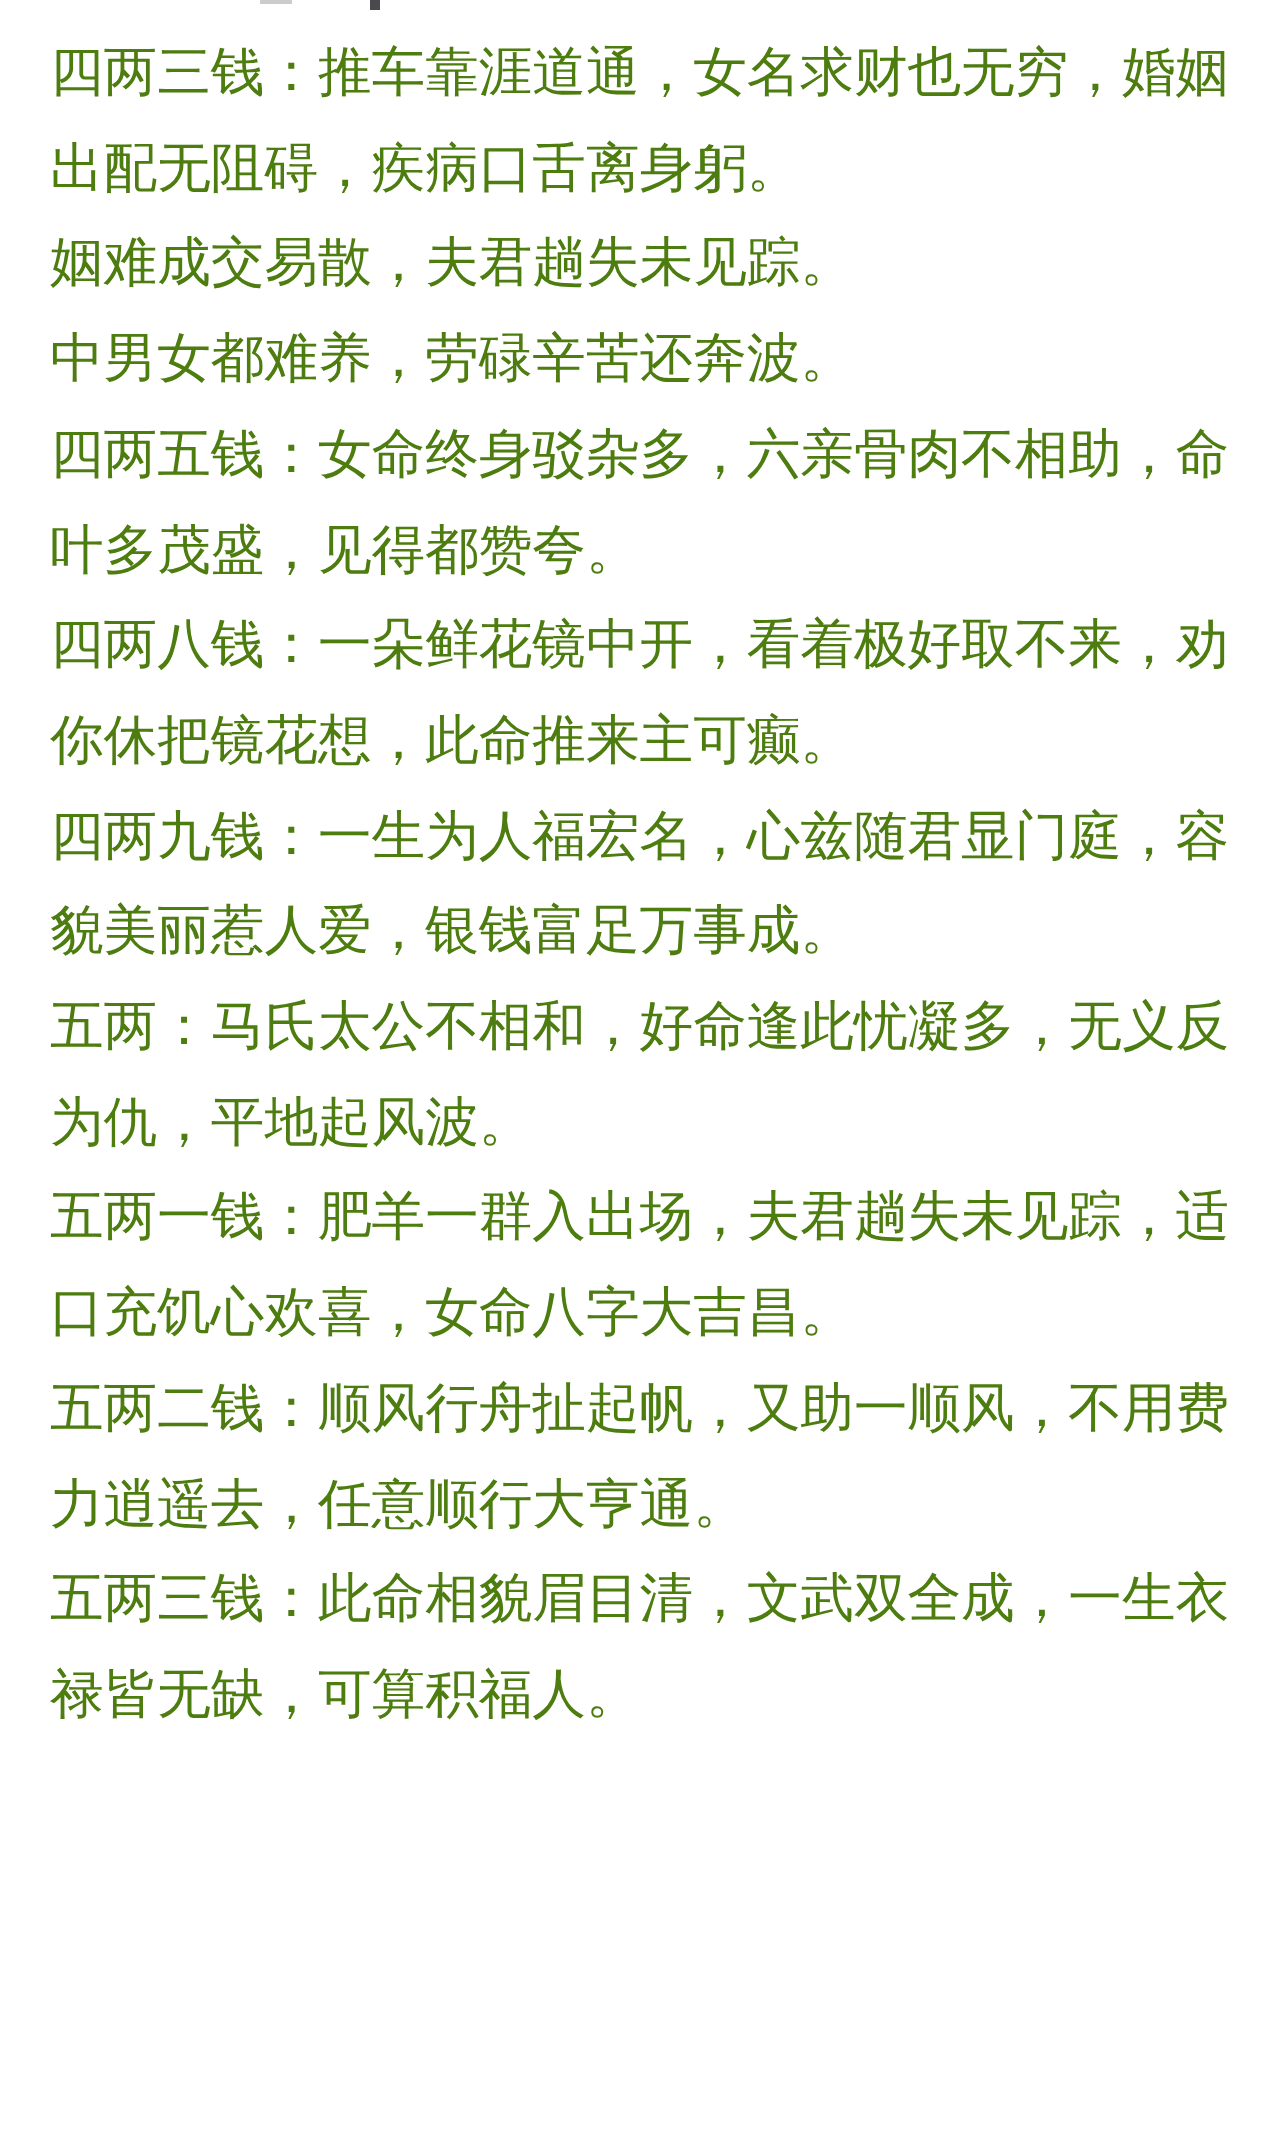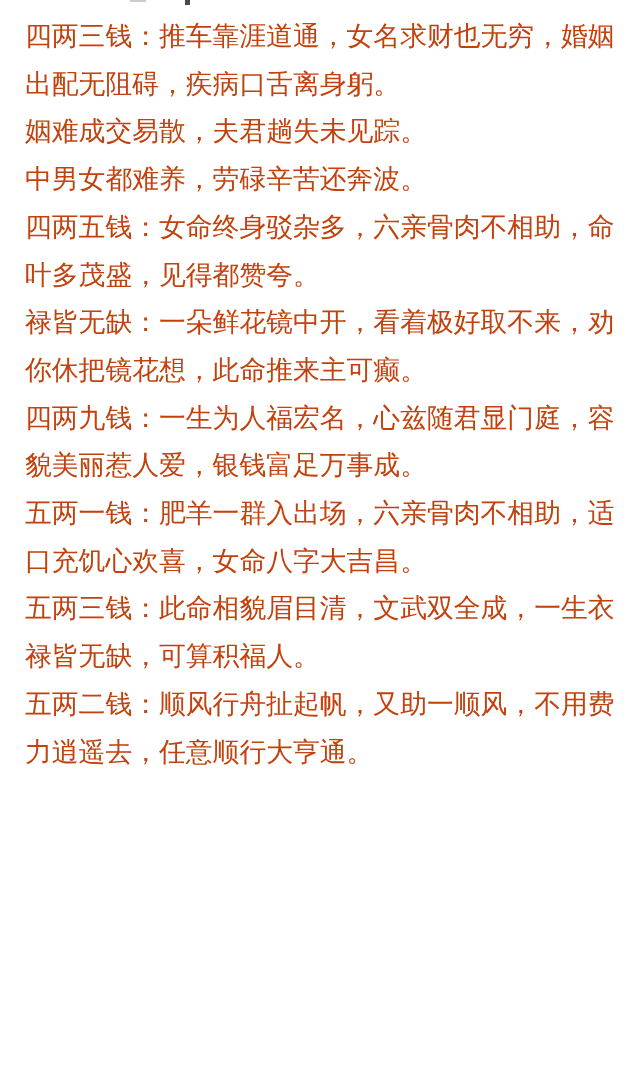--- a/index.html
+++ b/index.html
@@ -27,21 +27,21 @@
   .entry {
     margin: 0;
     padding: 0;
   }
   .line {
     display: block;
     font-size: 26.8px;
     line-height: 47.7px;
     letter-spacing: 0;
     white-space: nowrap;
-    color: #c2410c;
+    color: #4d7c0f;
     font-weight: 400;
   }
   
   .remnant-a {
     position: absolute;
     left: 130px;
     top: 0;
     width: 16px;
     height: 2px;
     background: #cccccf;
@@ -76,38 +76,42 @@
     <span class="line">中男女都难养，劳碌辛苦还奔波。</span>
     <span class="line">四两五钱：女命终身驳杂多，六亲骨肉不相助，命</span>
   </p>
 
 
   <p class="entry">
     <span class="line">叶多茂盛，见得都赞夸。</span>
   </p>
 
   <p class="entry">
-    <span class="line">禄皆无缺：一朵鲜花镜中开，看着极好取不来，劝</span>
+    <span class="line">四两八钱：一朵鲜花镜中开，看着极好取不来，劝</span>
     <span class="line">你休把镜花想，此命推来主可癫。</span>
   </p>
 
   <p class="entry">
     <span class="line">四两九钱：一生为人福宏名，心兹随君显门庭，容</span>
     <span class="line">貌美丽惹人爱，银钱富足万事成。</span>
   </p>
 
+  <p class="entry">
+    <span class="line">五两：马氏太公不相和，好命逢此忧凝多，无义反</span>
+    <span class="line">为仇，平地起风波。</span>
+  </p>
 
   <p class="entry">
-    <span class="line">五两一钱：肥羊一群入出场，六亲骨肉不相助，适</span>
+    <span class="line">五两一钱：肥羊一群入出场，夫君趟失未见踪，适</span>
     <span class="line">口充饥心欢喜，女命八字大吉昌。</span>
+  </p>
+
+  <p class="entry">
+    <span class="line">五两二钱：顺风行舟扯起帆，又助一顺风，不用费</span>
+    <span class="line">力逍遥去，任意顺行大亨通。</span>
   </p>
 
   <p class="entry">
     <span class="line">五两三钱：此命相貌眉目清，文武双全成，一生衣</span>
     <span class="line">禄皆无缺，可算积福人。</span>
   </p>
 
-  <p class="entry">
-    <span class="line">五两二钱：顺风行舟扯起帆，又助一顺风，不用费</span>
-    <span class="line">力逍遥去，任意顺行大亨通。</span>
-  </p>
-
 </main>
 
 </body></html>

